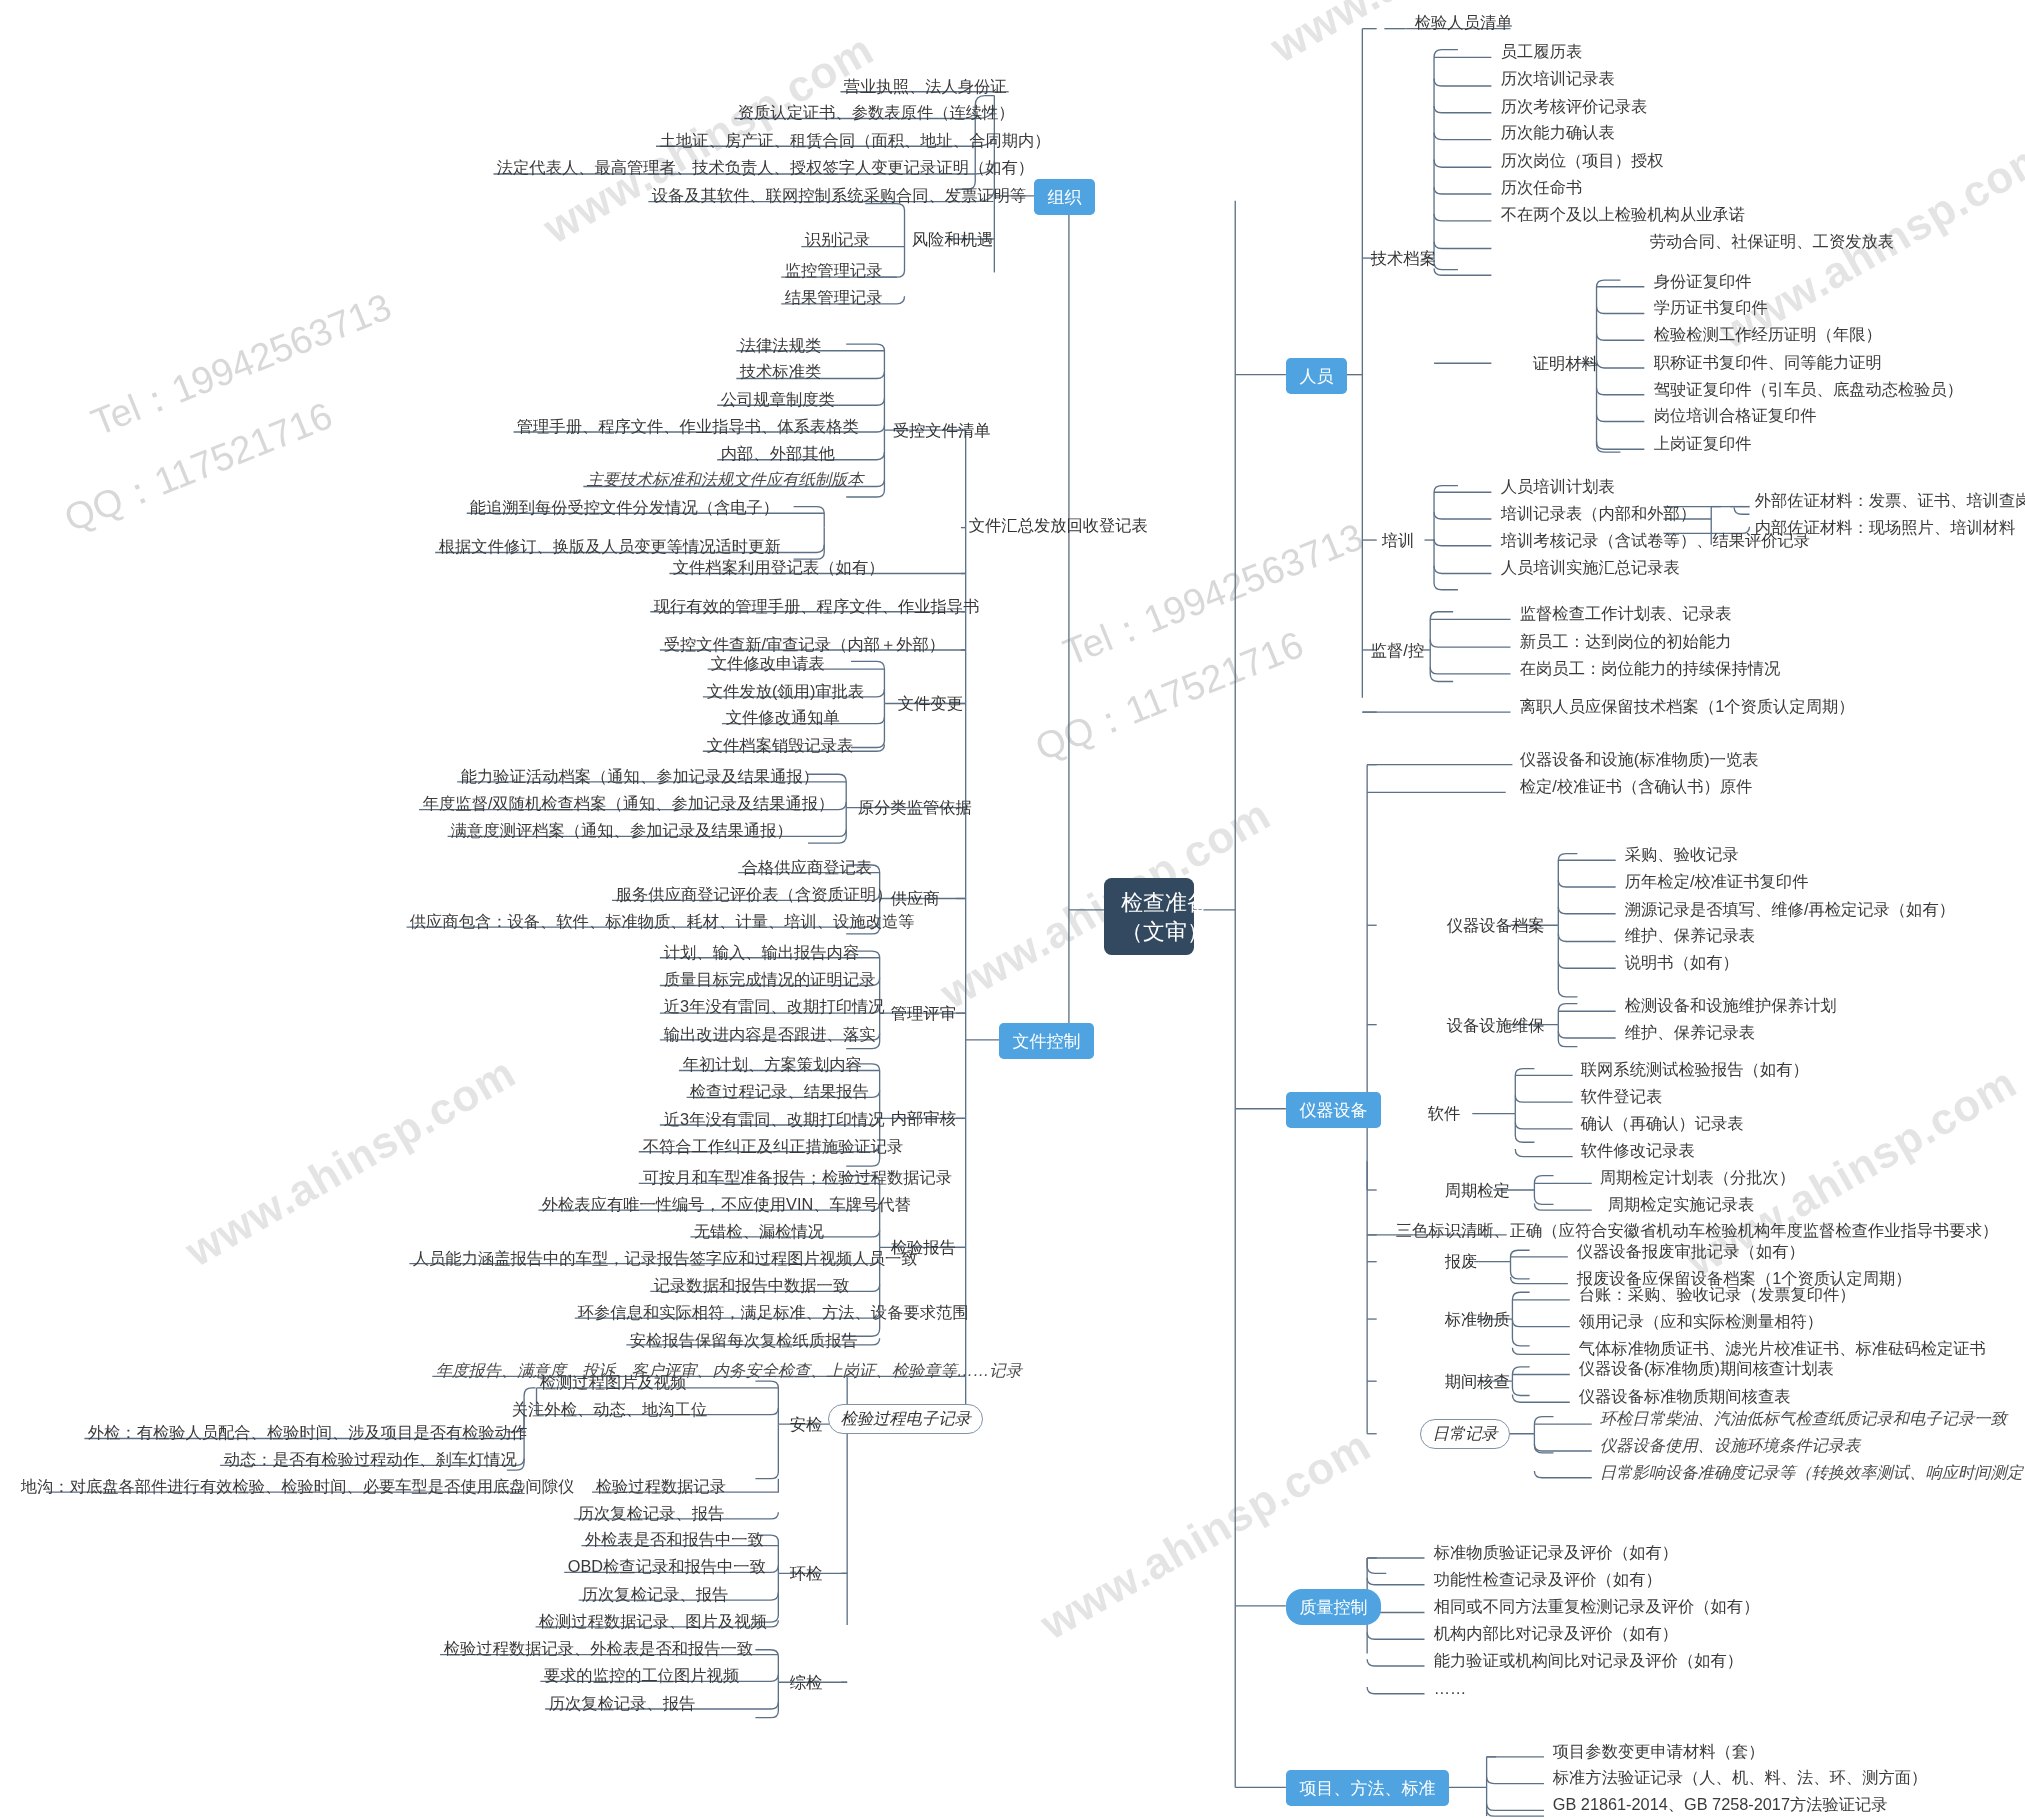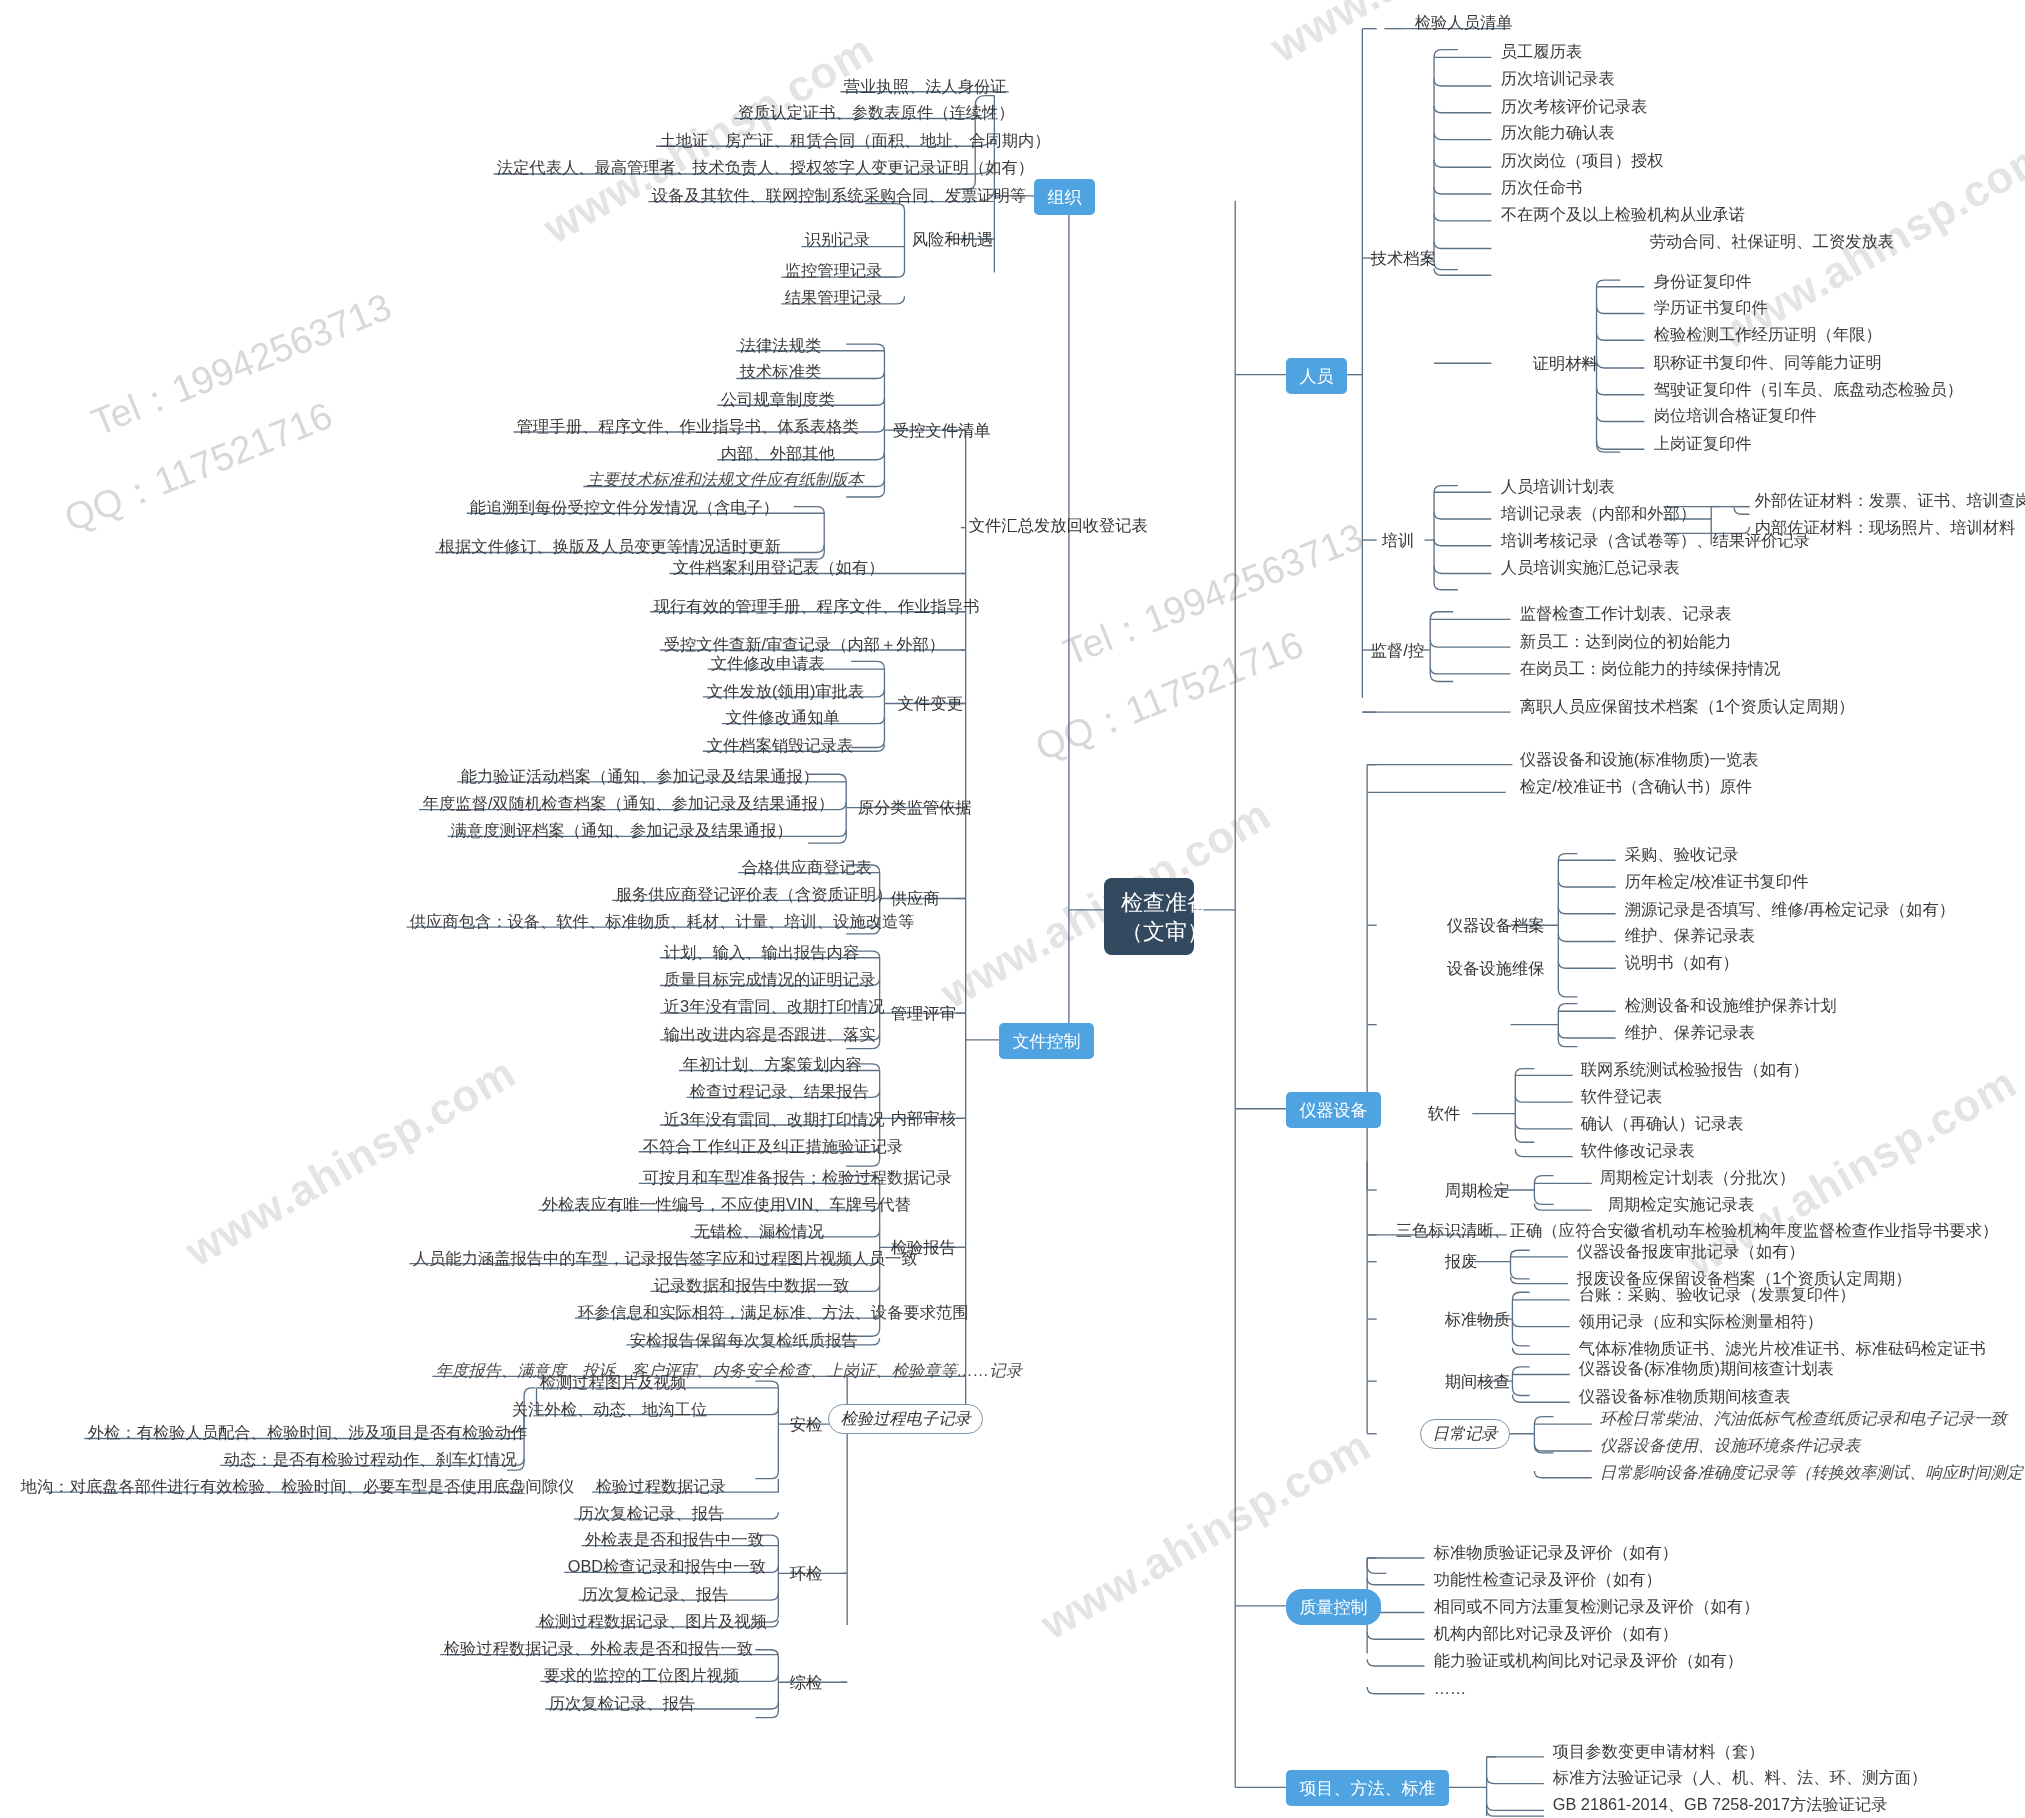--- a/index.html
+++ b/index.html
@@ -511,21 +511,21 @@
   <div class="node leaf" style="left:1516px;top:748px;"><span>仪器设备和设施(标准物质)一览表</span></div>
   <div class="node leaf" style="left:1516px;top:775px;"><span>检定/校准证书（含确认书）原件</span></div>
 
   <div class="node topic" style="left:1443px;top:913px;"><span>仪器设备档案</span></div>
   <div class="node leaf" style="left:1621px;top:843px;"><span>采购、验收记录</span></div>
   <div class="node leaf" style="left:1621px;top:870px;"><span>历年检定/校准证书复印件</span></div>
   <div class="node leaf" style="left:1621px;top:898px;"><span>溯源记录是否填写、维修/再检定记录（如有）</span></div>
   <div class="node leaf" style="left:1621px;top:924px;"><span>维护、保养记录表</span></div>
   <div class="node leaf" style="left:1621px;top:951px;"><span>说明书（如有）</span></div>
 
-  <div class="node topic" style="left:1443px;top:956px;"><span>设备设施维保</span></div>
+  <div class="node topic" style="left:1443px;top:1013px;"><span>设备设施维保</span></div>
   <div class="node leaf" style="left:1621px;top:994px;"><span>检测设备和设施维护保养计划</span></div>
   <div class="node leaf" style="left:1621px;top:1021px;"><span>维护、保养记录表</span></div>
 
   <div class="node topic" style="left:1424px;top:1101px;"><span>软件</span></div>
   <div class="node leaf" style="left:1577px;top:1058px;"><span>联网系统测试检验报告（如有）</span></div>
   <div class="node leaf" style="left:1577px;top:1085px;"><span>软件登记表</span></div>
   <div class="node leaf" style="left:1577px;top:1112px;"><span>确认（再确认）记录表</span></div>
   <div class="node leaf" style="left:1577px;top:1139px;"><span>软件修改记录表</span></div>
 
   <div class="node topic" style="left:1441px;top:1178px;"><span>周期检定</span></div>

